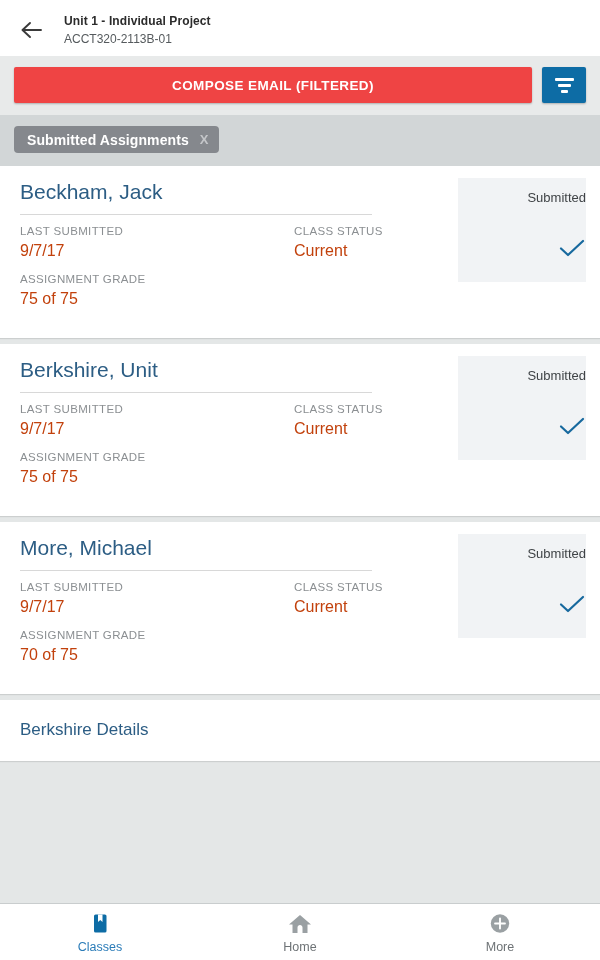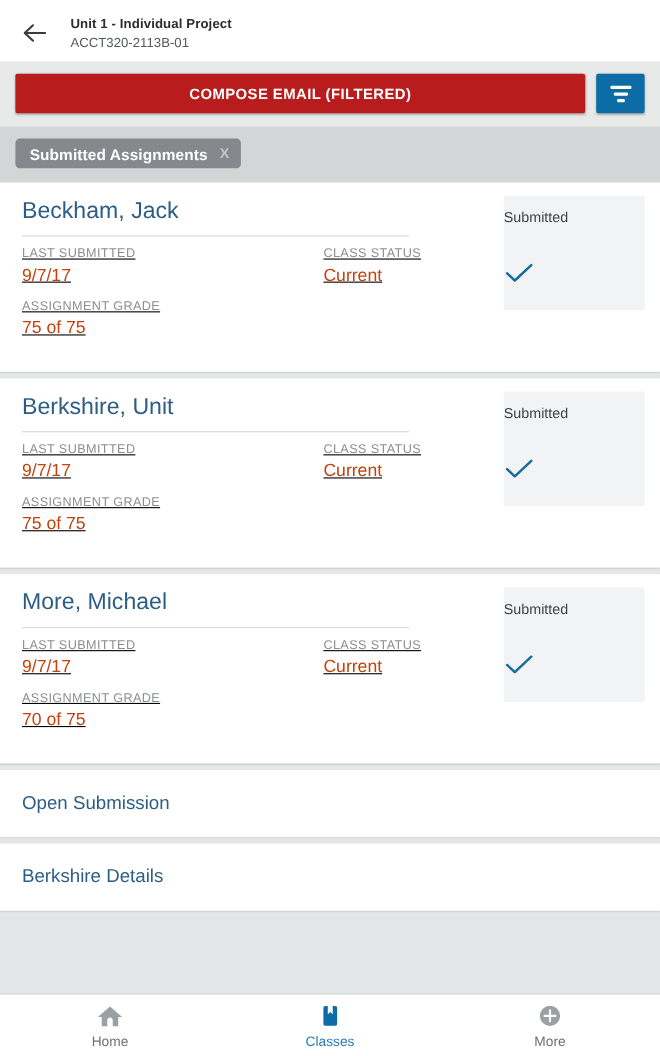--- a/index.html
+++ b/index.html
@@ -60,21 +60,21 @@
     background: #e8eaea;
     padding: 11px 14px 12px 14px;
     display: flex;
     align-items: center;
     gap: 10px;
     box-sizing: border-box;
   }
   .compose-btn {
     flex: 1 1 auto;
     height: 36px;
-    background: #b91c1c;
+    background: #ef4444;
     color: #ffffff;
     font-size: 13.5px;
     font-weight: bold;
     letter-spacing: 0.4px;
     display: flex;
     align-items: center;
     justify-content: center;
     border: none;
     border-radius: 2px;
     cursor: pointer;
@@ -150,21 +150,20 @@
   }
   .name-rule {
     width: 352px;
     height: 1px;
     background: #d8d8d8;
     margin: 0 0 9px 0;
   }
   .field-row {
     display: flex;
     margin-bottom: 10px;
-    text-decoration: underline;
   }
   .field {
     display: flex;
     flex-direction: column;
   }
   .field.col1 { width: 274px; flex: 0 0 274px; }
   .field-label {
     font-size: 11.5px;
     color: #8b8f92;
     letter-spacing: 0.35px;
@@ -179,21 +178,21 @@
   }
   .status-box {
     position: absolute;
     top: 12px;
     right: 14px;
     width: 128px;
     height: 104px;
     background: #f1f3f5;
     display: flex;
     flex-direction: column;
-    align-items: flex-start;
+    align-items: flex-end;
     padding-top: 12px;
     box-sizing: border-box;
     gap: 20px;
   }
   .status-text {
     font-size: 13px;
     color: #3f4346;
     line-height: 16px;
   }
   .status-check { margin-top: 12px; }
@@ -369,51 +368,48 @@
       <span class="status-text">Submitted</span>
       <span class="status-check">
         <svg width="28" height="20" viewBox="0 0 28 20">
           <path d="M3 10.5 L10 17 L25 3" fill="none" stroke="#17699e" stroke-width="2.2" stroke-linecap="round" stroke-linejoin="round"></path>
         </svg>
       </span>
     </div>
   </div>
 
   <div class="link-row">
-    <span class="link-row-label">Open Submission</span>
-  </div>
-  <div class="link-row">
     <span class="link-row-label">Berkshire Details</span>
   </div>
 
 </div>
 
 <div class="bottom-nav">
+
+  <div class="nav-item active">
+    <span class="nav-icon">
+      <svg width="26" height="24" viewBox="0 0 26 24">
+        <rect x="7" y="2.5" width="12.5" height="18" rx="1.6" fill="#0d6ca5"></rect>
+        <path d="M11 2.5 L15.5 2.5 L15.5 10 L13.25 8 L11 10 Z" fill="#ffffff"></path>
+      </svg>
+    </span>
+    <span class="nav-label">Classes</span>
+  </div>
 
   <div class="nav-item">
     <span class="nav-icon">
       <svg width="26" height="24" viewBox="0 0 26 24">
         <path d="M13 3 L24 12.5 L20.5 12.5 L20.5 21 L15.5 21 L15.5 15.5
                  C15.5 14 14.4 13 13 13 C11.6 13 10.5 14 10.5 15.5
                  L10.5 21 L5.5 21 L5.5 12.5 L2 12.5 Z" fill="#9aa0a3"></path>
       </svg>
     </span>
     <span class="nav-label">Home</span>
   </div>
 
-  <div class="nav-item active">
-    <span class="nav-icon">
-      <svg width="26" height="24" viewBox="0 0 26 24">
-        <rect x="7" y="2.5" width="12.5" height="18" rx="1.6" fill="#0d6ca5"></rect>
-        <path d="M11 2.5 L15.5 2.5 L15.5 10 L13.25 8 L11 10 Z" fill="#ffffff"></path>
-      </svg>
-    </span>
-    <span class="nav-label">Classes</span>
-  </div>
-
   <div class="nav-item">
     <span class="nav-icon">
       <svg width="26" height="24" viewBox="0 0 26 24">
         <circle cx="13" cy="11.5" r="9.2" fill="#9aa0a3"></circle>
         <rect x="12.05" y="5.6" width="1.9" height="11.8" rx="0.9" fill="#ffffff"></rect>
         <rect x="7.1" y="10.55" width="11.8" height="1.9" rx="0.9" fill="#ffffff"></rect>
       </svg>
     </span>
     <span class="nav-label">More</span>
   </div>

